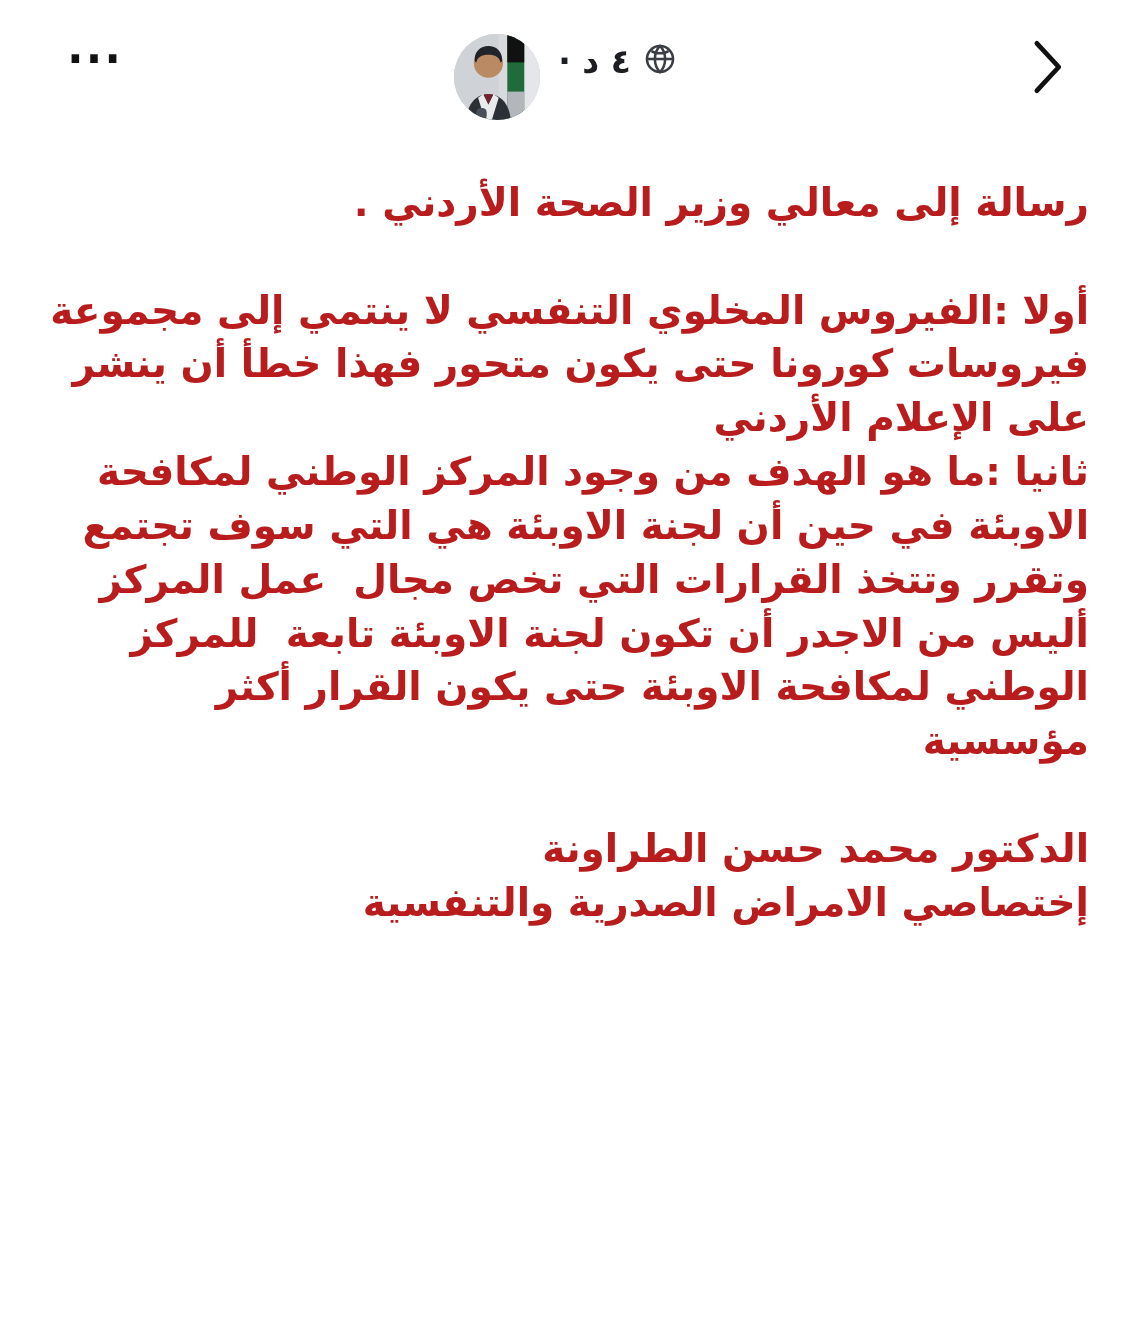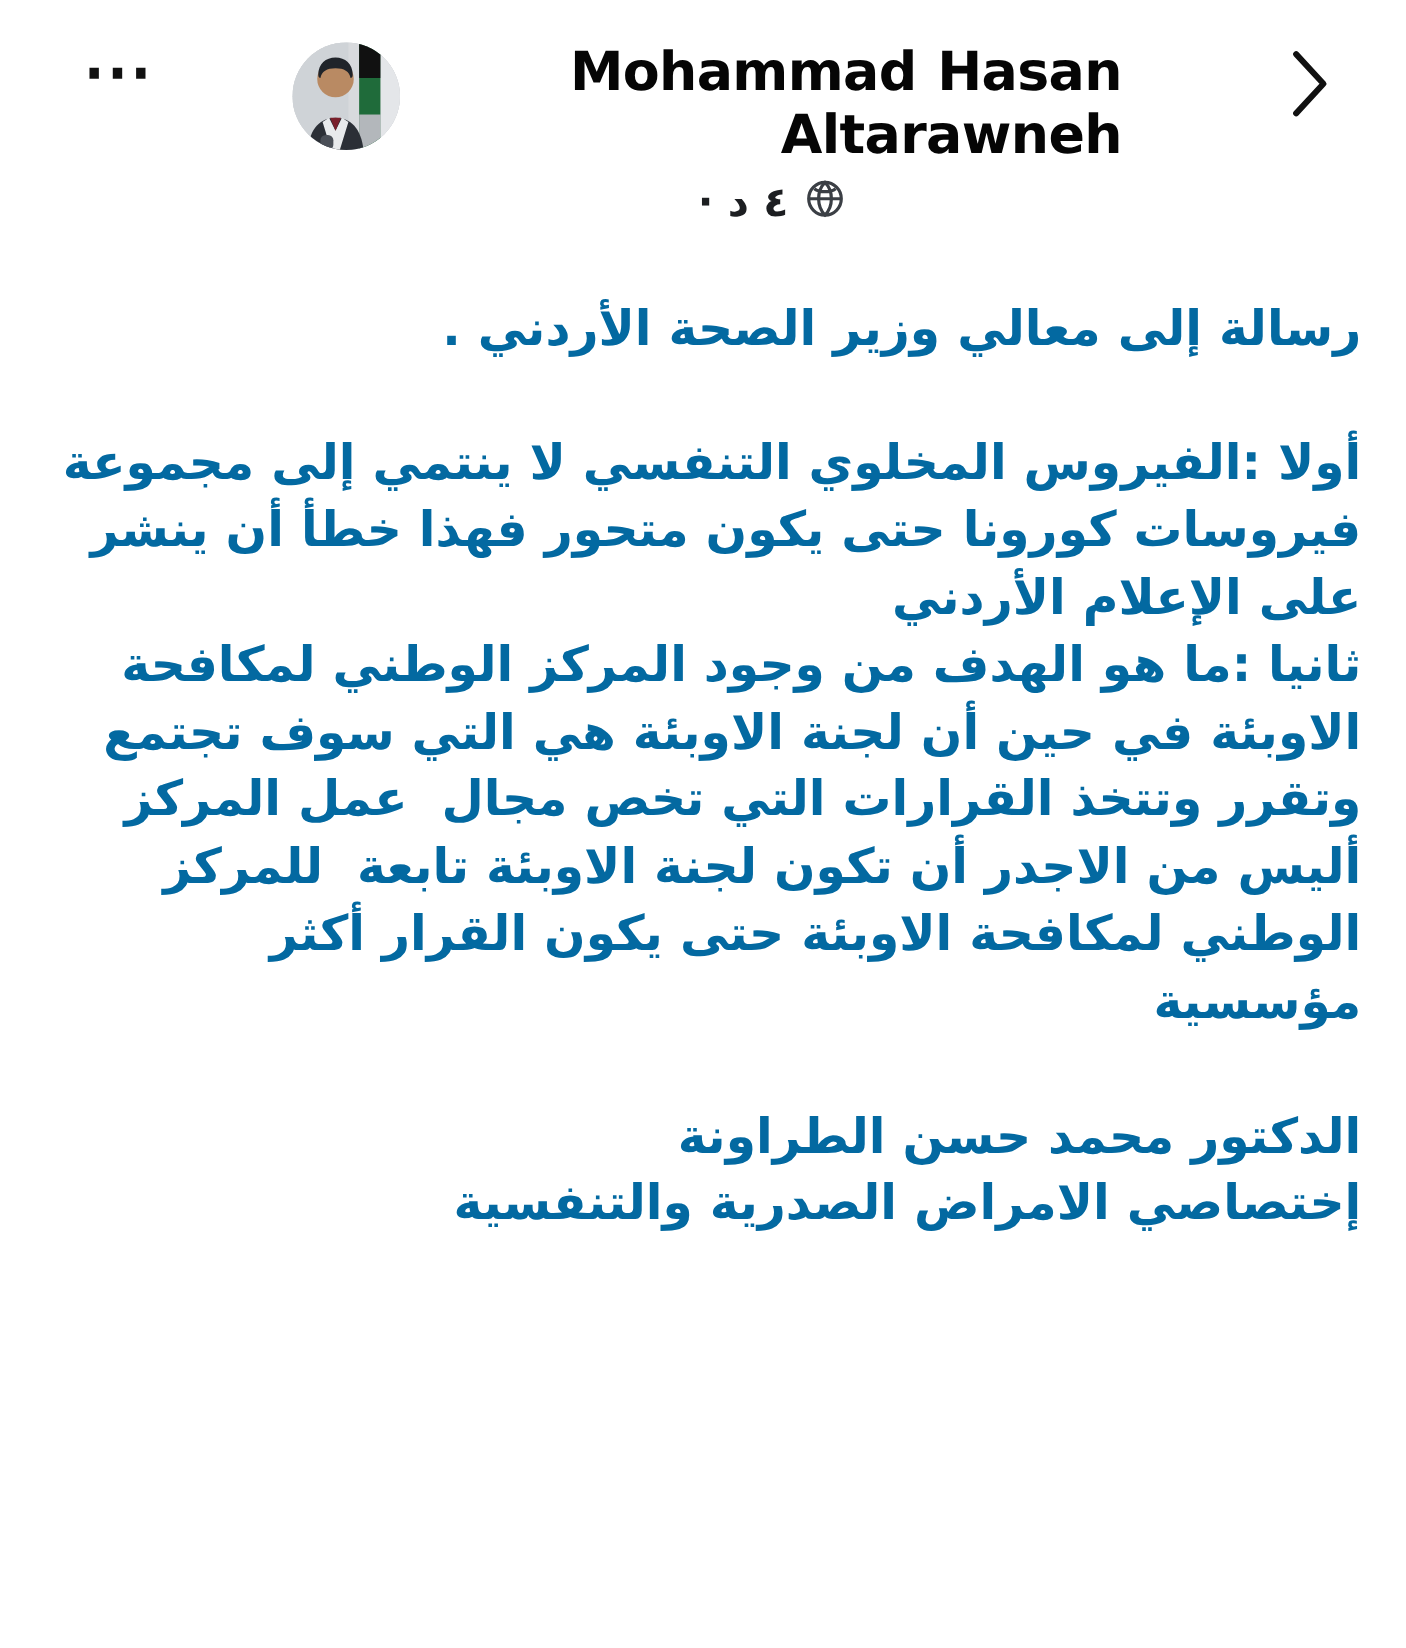--- a/index.html
+++ b/index.html
@@ -132,41 +132,40 @@
     padding: 56px 36px 0 36px;
     box-sizing: border-box;
     direction: rtl;
     text-align: right;
   }
   .post-text {
     font-family: "DejaVu Sans", "Liberation Sans", sans-serif;
     font-size: 39px;
     line-height: 1.38;
     font-weight: 700;
-    color: #0369a1;
+    color: #b91c1c;
     white-space: pre-wrap;
     word-wrap: break-word;
     direction: rtl;
     letter-spacing: 0px;
   }
 </style>
 </head>
 <body>
 
 <div class="post">
 
   <div class="post-header">
 
     <button class="kebab-btn">
       <span class="dots">⋯</span>
     </button>
 
     <div class="header-identity">
       <div class="name-block">
-        <div class="author-name">Mohammad Hasan Altarawneh</div>
         <div class="meta-row">
           <span class="meta-time">٤ د ·</span>
           <span class="globe-icon">
             <svg viewBox="0 0 24 24" fill="none" stroke="currentColor" stroke-width="1.8">
               <circle cx="12" cy="12" r="9.2"></circle>
               <path d="M3 12h18"></path>
               <path d="M12 2.8c2.6 2.6 3.6 6 3.6 9.2s-1 6.6-3.6 9.2c-2.6-2.6-3.6-6-3.6-9.2S9.4 5.4 12 2.8z"></path>
               <path d="M6 6.3c1.4 1.1 3.5 1.7 6 1.7s4.6-.6 6-1.7"></path>
             </svg>
           </span>

